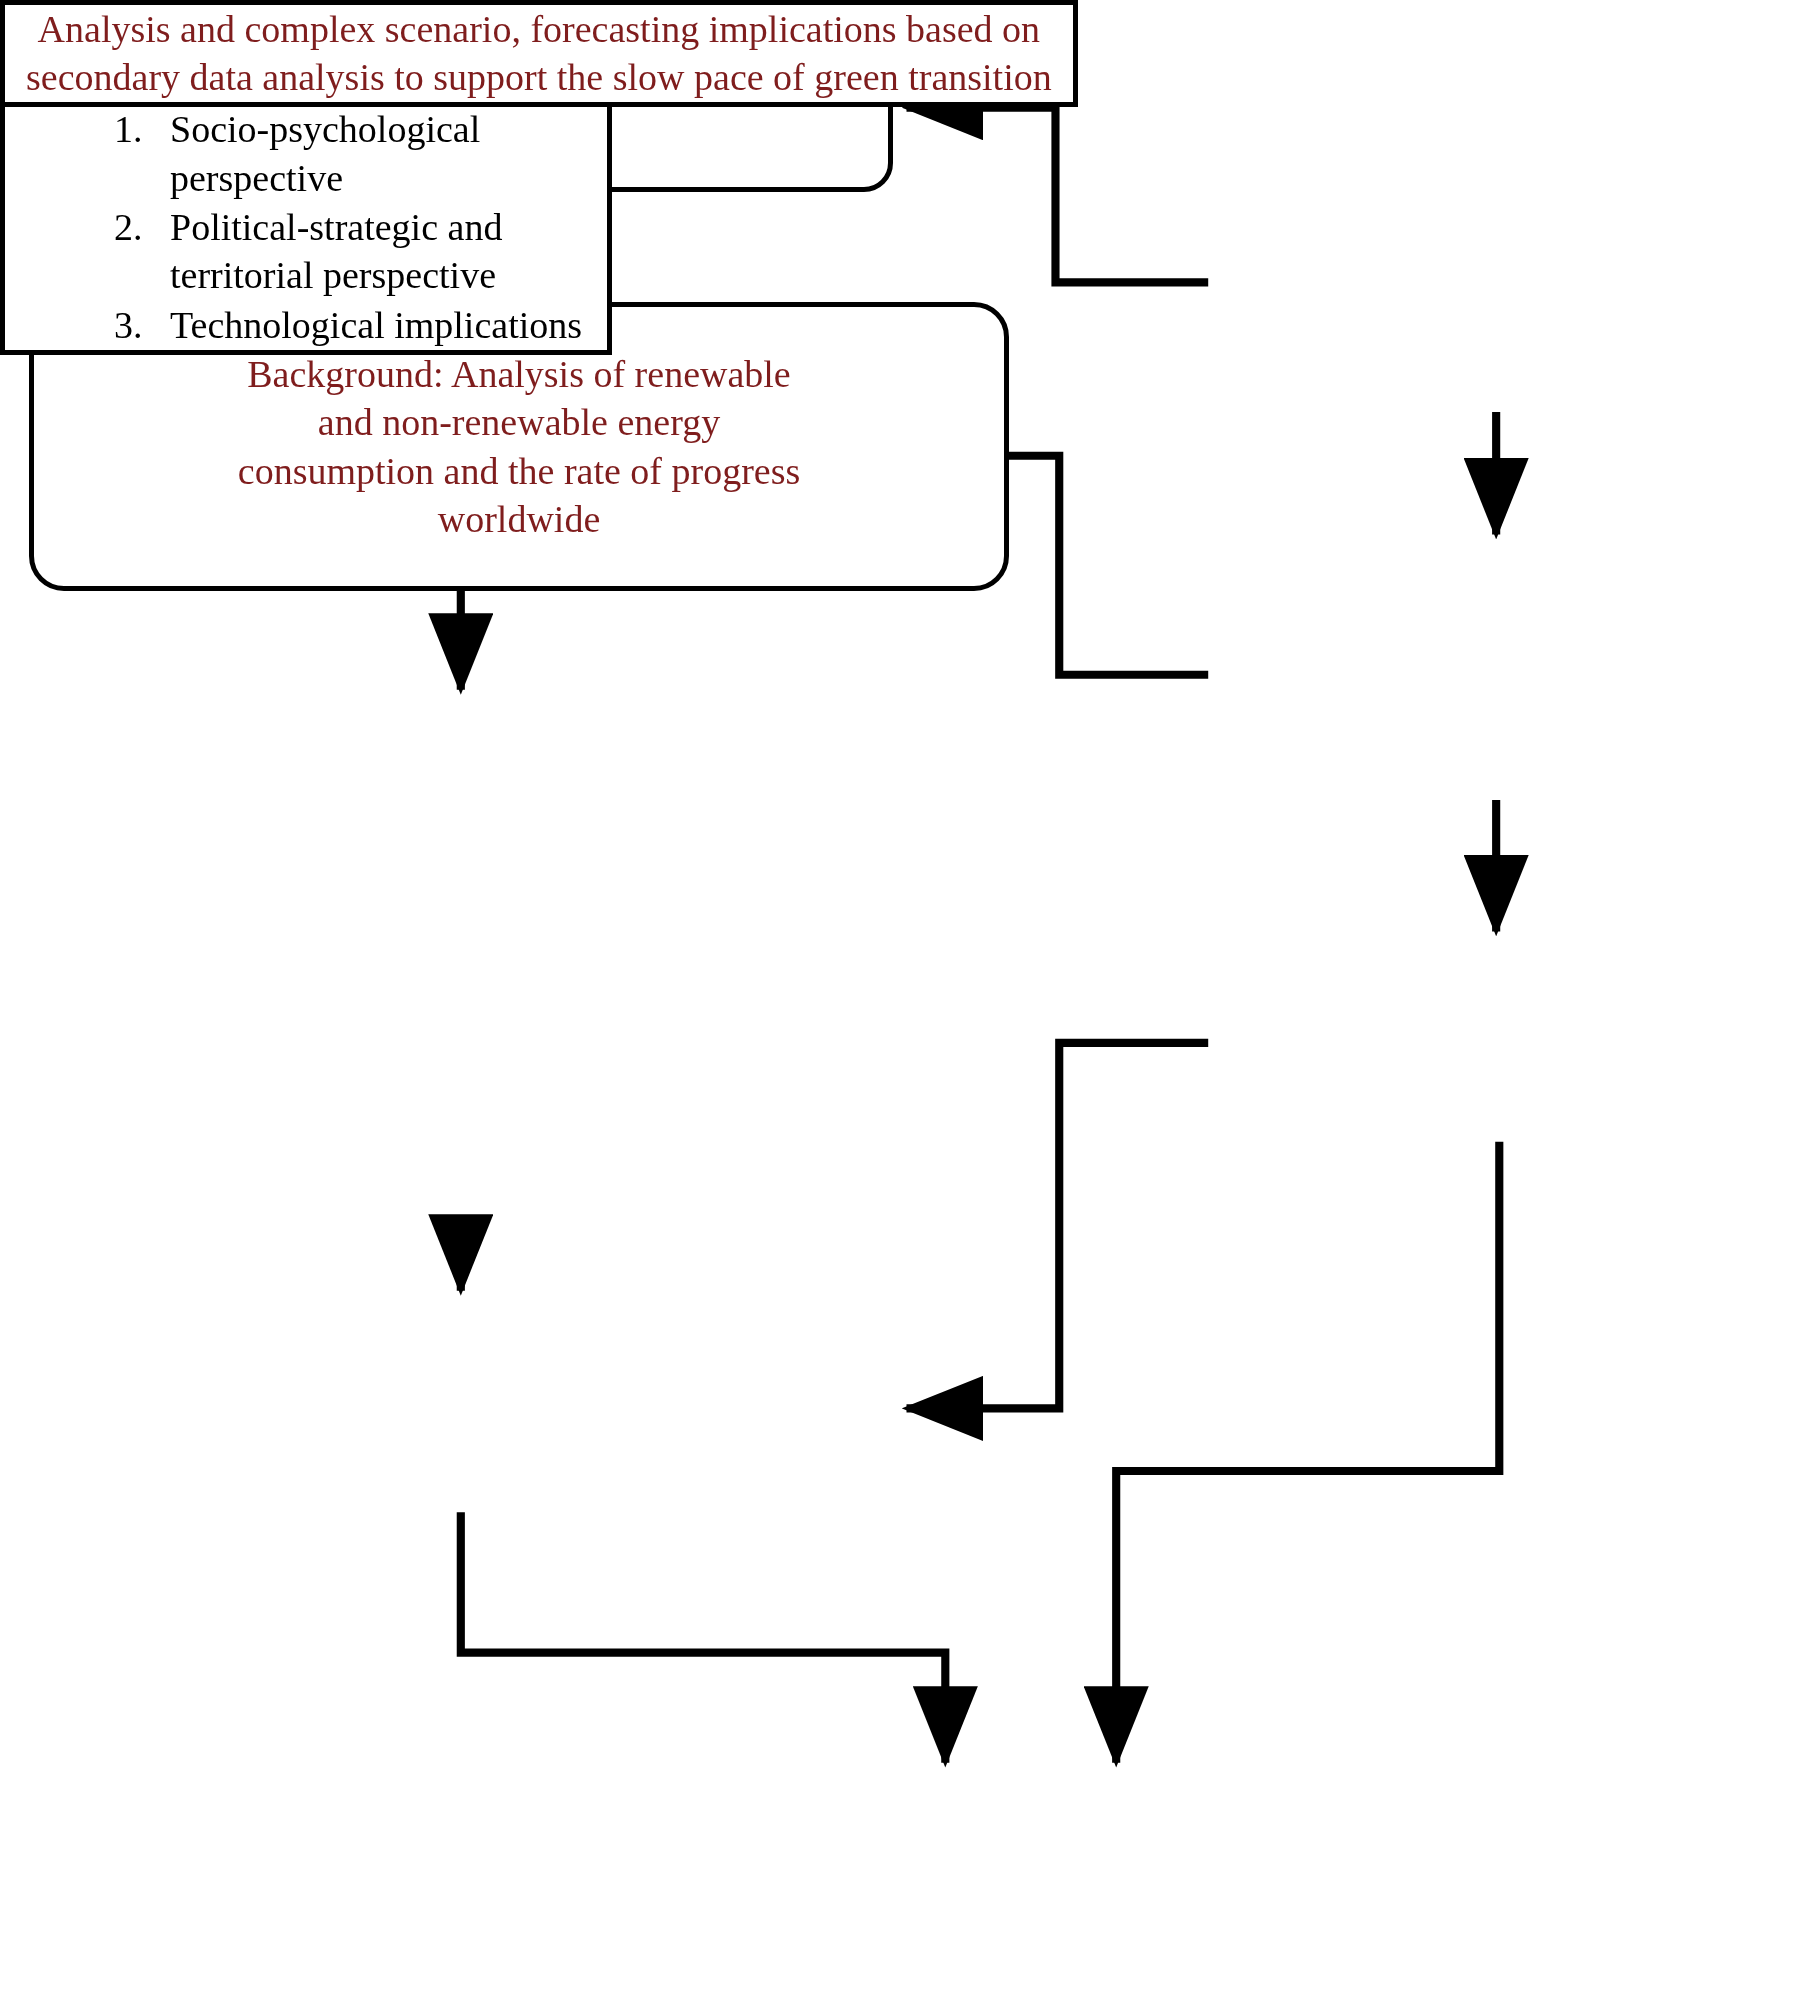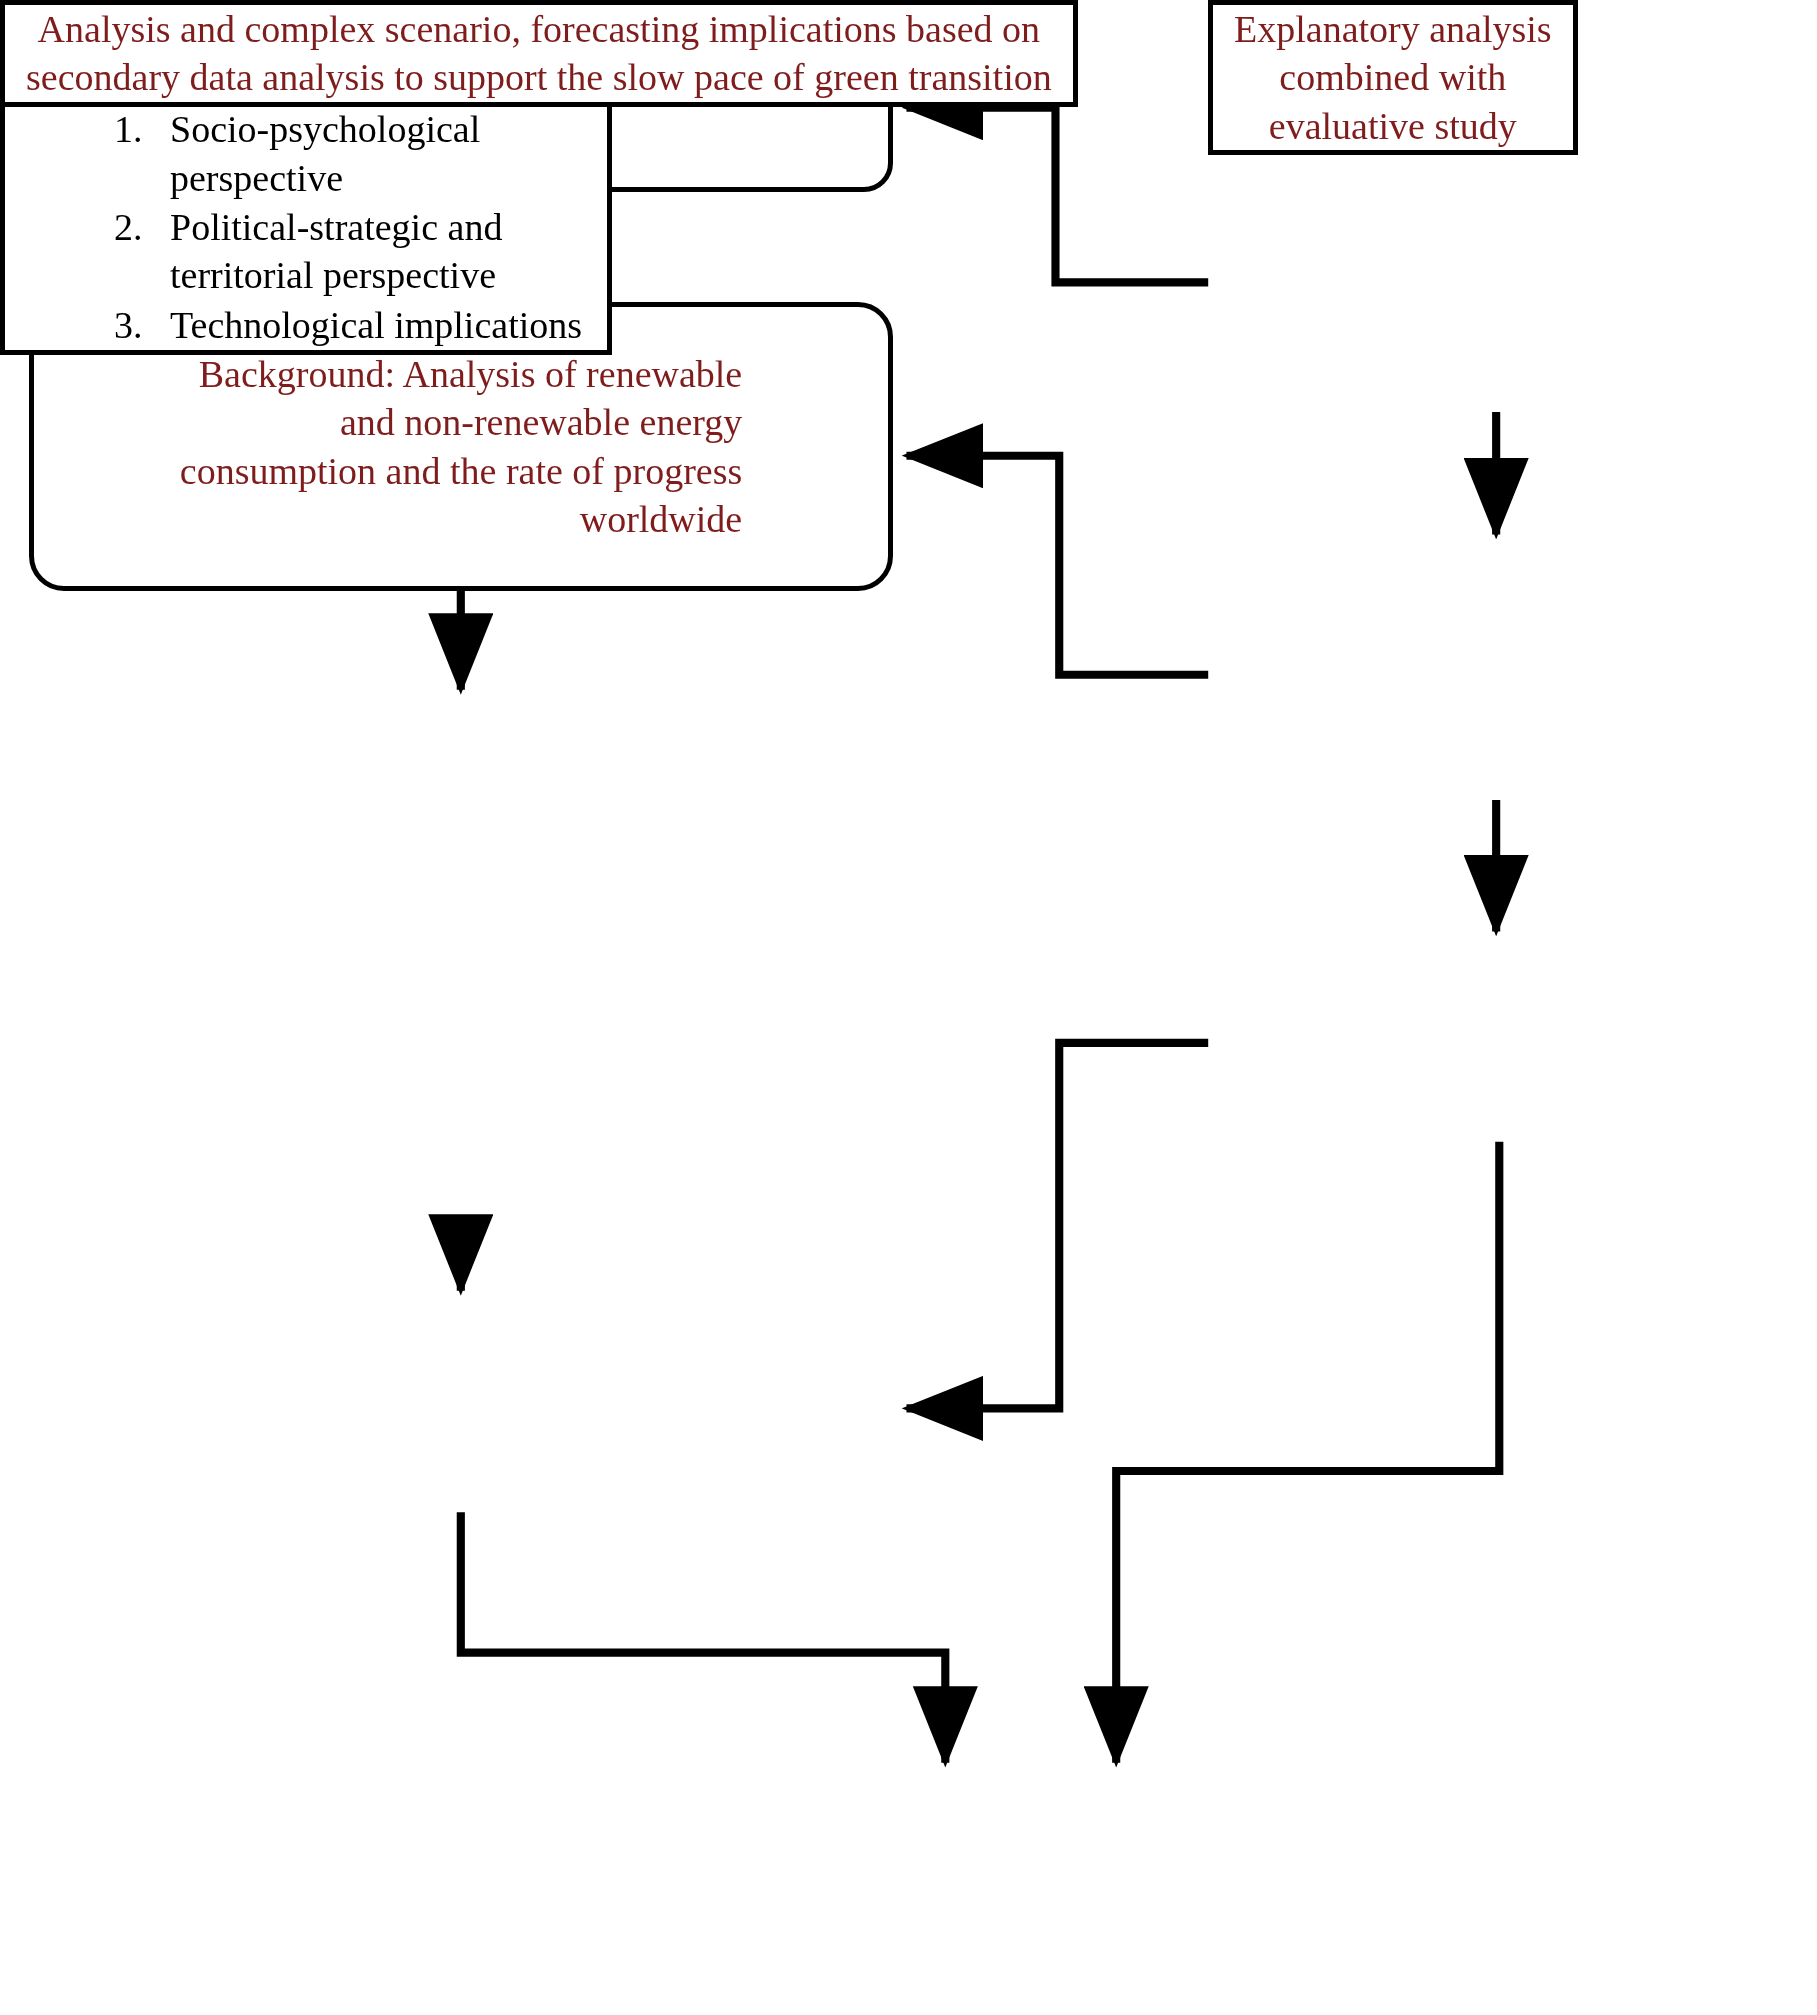--- a/index.html
+++ b/index.html
@@ -75,21 +75,21 @@
   ol.theory-list > li::before {
     content: counter(tlist) ".";
     position: absolute;
     left: 0;
     top: 0;
   }
 
   
   #node-causes        { left: 29px;   top: 27.5px;   width: 864px; height: 164px;  border-radius: 29px; }
   #node-philosophy    { left: 1208px; top: 153px;  width: 576px;  height: 259px;  border-radius: 29px; }
-  #node-background    { left: 29px;   top: 302px;  width: 864px; height: 289px;  border-radius: 35px; text-align: right; }
+  #node-background    { left: 29px;   top: 302px;  width: 980px; height: 289px;  border-radius: 35px; }
   #node-explanatory   { left: 1208px; top": 0;     }
   #node-explanatory   { left: 1208px; top: 547px;  width: 576px;  height: 253px;  border-radius: 29px; }
   #node-theory        { left: 33px;   top: 702px; width: 863px; height: 523px;  border-radius: 69px; }
   #node-theorydev     { left: 1208px; top: 944px; width: 576px;  height: 198px;  border-radius: 29px; }
   #node-selection     { left: 29px;   top: 1303px; width: 864px; height: 209px;  border-radius: 29px; }
   #node-final         { left: 173px;  top: 1769px; width: 1497px; height: 219px;  border-radius: 35px; }
 </style>
 </head>
 <body>
 
@@ -129,25 +129,20 @@
   </div>
 
 
   <div class="node-box" id="node-background">
     <span class="node-text">Background: Analysis of renewable
 and non-renewable energy
 consumption and the rate of progress
 worldwide</span>
   </div>
 
-  <div class="node-box" id="node-explanatory">
-    <span class="node-text">Explanatory analysis
-combined with
-evaluative study</span>
-  </div>
 
   <div class="node-box" id="node-theory">
     <div class="theory-block">
       <span class="theory-head">The theory of three interwoven
 perspectives applied</span>
       <ol class="theory-list">
         <li>Socio-psychological
 perspective</li>
         <li>Political-strategic and
 territorial perspective</li>

